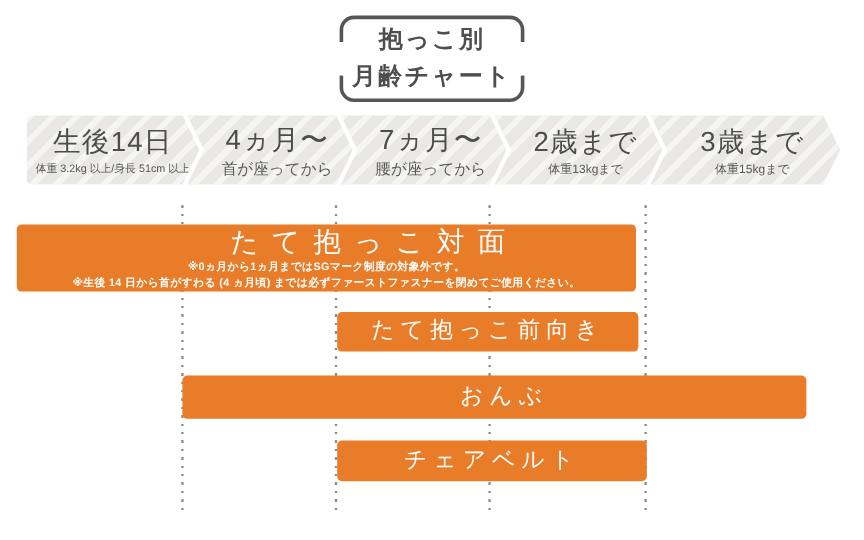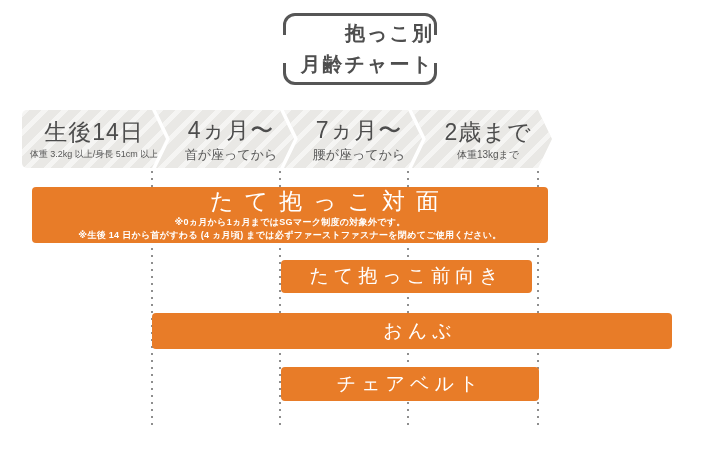--- a/index.html
+++ b/index.html
@@ -3,31 +3,31 @@
 <meta charset="utf-8">
 <style>
   html,body{margin:0;padding:0;background:#ffffff;}
   body{width:720px;height:450px;font-family:"Liberation Sans","DejaVu Sans",sans-serif;}
   .stage{position:relative;width:720px;height:450px;background:#ffffff;overflow:hidden;}
 
   
   .title-box{
     position:absolute;left:283px;top:13px;width:154px;height:72px;
     border:3px solid #565656;border-radius:12px;box-sizing:border-box;
-    display:flex;flex-direction:column;justify-content:center;align-items:flex-end;
+    display:flex;flex-direction:column;justify-content:center;align-items:center;
     color:#4e4e4e;font-size:20px;font-weight:600;letter-spacing:2px;line-height:1.55;
     text-align:center;
   }
   .title-gap{position:absolute;width:9px;height:28px;background:#ffffff;top:50%;transform:translateY(-50%);}
   .title-gap.l{left:-6px;}
   .title-gap.r{right:-6px;}
 
   
   .chev{
-    position:absolute;top:110px;height:58px;box-sizing:border-box;
+    position:absolute;top:96px;height:58px;box-sizing:border-box;
     background-color:#e9e8e5;
     background-image:repeating-linear-gradient(135deg, rgba(255,255,255,.55) 0 5px, transparent 5px 14px);
     display:flex;flex-direction:column;align-items:center;justify-content:center;gap:0;
     color:#4d4d4d;text-align:center;
   }
   .chev .main{font-size:23px;letter-spacing:1px;white-space:nowrap;}
   .chev .sub{color:#585858;white-space:nowrap;}
   .sub-xs{font-size:9px;}
   .sub-md{font-size:13px;}
   .sub-sm{font-size:10px;}
@@ -55,21 +55,21 @@
   #vline-2{left:407px;}
   #vline-3{left:537px;}
 
   
   .bar{
     position:absolute;background:#e87c28;border-radius:4px;color:#ffffff;
     display:flex;flex-direction:column;align-items:center;justify-content:center;
     text-align:center;box-sizing:border-box;
   }
   .bar-label{font-size:19px;letter-spacing:5px;line-height:1.2;white-space:nowrap;}
-  #bar-0{left:32px;top:187px;width:516px;height:56px;}
+  #bar-0{left:14px;top:187px;width:516px;height:56px;}
   #bar-0 .bar-label{font-size:23px;letter-spacing:11px;padding-left:80px;}
   .note{font-size:9px;font-weight:bold;letter-spacing:.3px;line-height:1.45;white-space:nowrap;}
   #bar-1{left:281px;top:260px;width:251px;height:33px;}
   #bar-2{left:152px;top:313px;width:520px;height:36px;padding-left:16px;}
   #bar-3{left:281px;top:367px;width:258px;height:34px;}
 </style>
 </head>
 <body>
 
 <div class="stage">
@@ -90,20 +90,24 @@
     <div class="sub sub-md">首が座ってから</div>
   </div>
   <div class="chev notched" id="chev-2">
     <div class="main">7ヵ月〜</div>
     <div class="sub sub-md">腰が座ってから</div>
   </div>
   <div class="chev notched" id="chev-3">
     <div class="main">2歳まで</div>
     <div class="sub sub-sm">体重13kgまで</div>
   </div>
+  <div class="chev notched" id="chev-4">
+    <div class="main">3歳まで</div>
+    <div class="sub sub-sm">体重15kgまで</div>
+  </div>
 
   <div class="vline" id="vline-0"></div>
   <div class="vline" id="vline-1"></div>
   <div class="vline" id="vline-2"></div>
   <div class="vline" id="vline-3"></div>
 
   <div class="bar" id="bar-0">
     <div class="bar-label">たて抱っこ対面</div>
     <div class="note">※0ヵ月から1ヵ月まではSGマーク制度の対象外です。</div>
     <div class="note">※生後 14 日から首がすわる (4 ヵ月頃) までは必ずファーストファスナーを閉めてご使用ください。</div>

